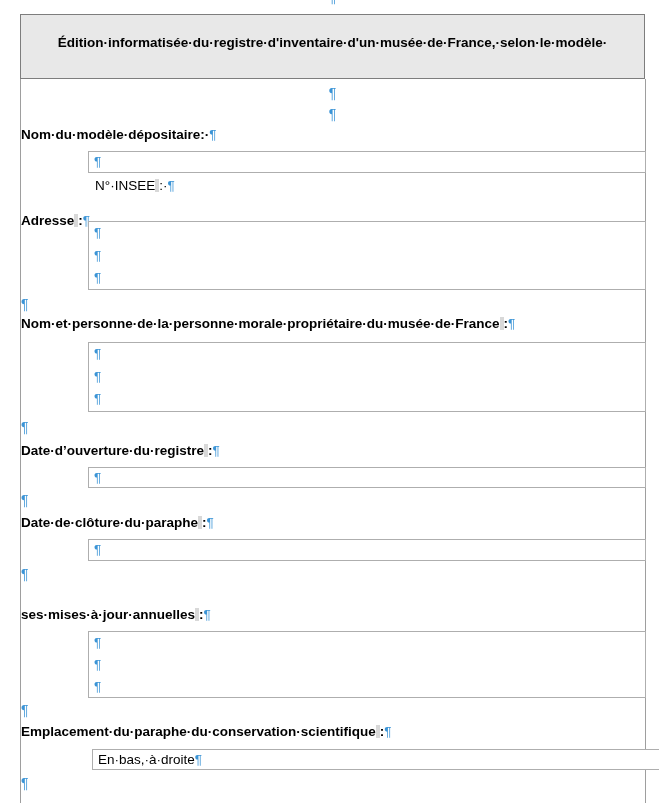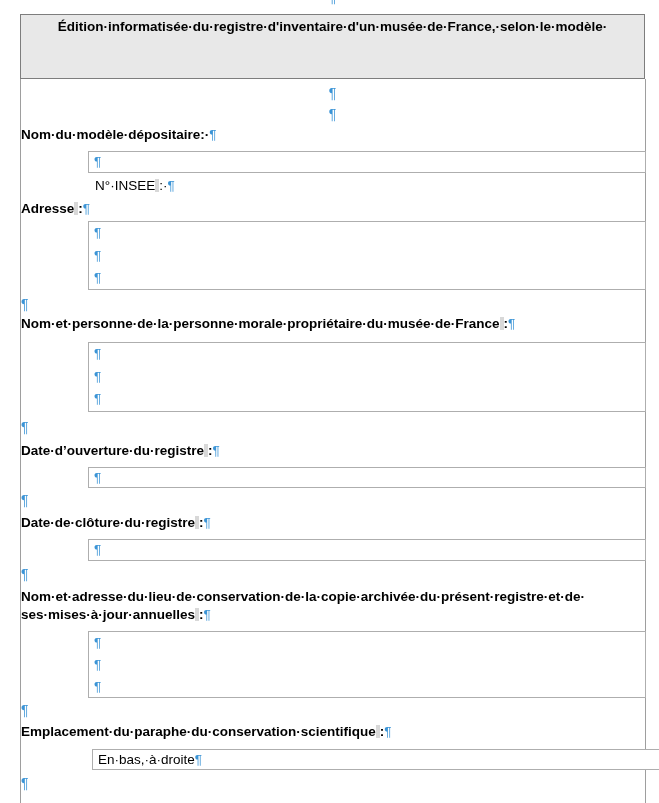--- a/index.html
+++ b/index.html
@@ -27,21 +27,21 @@
     position: absolute;
     left: 20px; top: 14px;
     width: 625px; height: 65px;
     box-sizing: border-box;
     background: var(--header-background, #e8e8e8);
     border: 1px solid var(--header-border, #7d7d7d);
     text-align: center;
     font-weight: bold;
     font-size: 13.5px;
     line-height: 16.3px;
-    padding-top: 4px;
+    padding-top: 20px;
   }
   .header-box .hline { white-space: nowrap; }
 
   
   .pilcrow { color: var(--formatting-mark-blue, #3b94d6); font-weight: normal; }
   .nbsp-mark {
     background: var(--nbsp-shading, #d8d8d8);
     display: inline-block;
     min-width: 4px;
     line-height: 13px;
@@ -104,21 +104,21 @@
   <div class="center-mark" style="top:106px"><span class="pilcrow">¶</span></div>
 
   <div class="label" style="top:127px"><span>Nom·du·modèle·dépositaire:·</span><span class="pilcrow">¶</span></div>
 
   <div class="field-box single" style="top:151px;height:22px">
     <div class="mline"><span class="pilcrow">¶</span></div>
   </div>
 
   <div class="label plain" style="top:178px;left:95px"><span>N°·INSEE</span><span class="nbsp-mark">&nbsp;</span><span>:·</span><span class="pilcrow">¶</span></div>
 
-  <div class="label" style="top:201px"><span>Adresse</span><span class="nbsp-mark">&nbsp;</span><span>:</span><span class="pilcrow">¶</span></div>
+  <div class="label" style="top:213px"><span>Adresse</span><span class="nbsp-mark">&nbsp;</span><span>:</span><span class="pilcrow">¶</span></div>
 
   <div class="field-box" style="top:221px;height:69px">
     <div class="mline"><span class="pilcrow">¶</span></div>
     <div class="mline"><span class="pilcrow">¶</span></div>
     <div class="mline"><span class="pilcrow">¶</span></div>
   </div>
 
   <div class="margin-mark" style="top:297px"><span class="pilcrow">¶</span></div>
 
   <div class="label" style="top:316px"><span>Nom·et·personne·de·la·personne·morale·propriétaire·du·musée·de·France</span><span class="nbsp-mark">&nbsp;</span><span>:</span><span class="pilcrow">¶</span></div>
@@ -132,29 +132,29 @@
   <div class="margin-mark" style="top:420px"><span class="pilcrow">¶</span></div>
 
   <div class="label" style="top:443px"><span>Date·d’ouverture·du·registre</span><span class="nbsp-mark">&nbsp;</span><span>:</span><span class="pilcrow">¶</span></div>
 
   <div class="field-box single" style="top:467px;height:21px">
     <div class="mline"><span class="pilcrow">¶</span></div>
   </div>
 
   <div class="margin-mark" style="top:493px"><span class="pilcrow">¶</span></div>
 
-  <div class="label" style="top:515px"><span>Date·de·clôture·du·registre</span><span class="nbsp-mark">&nbsp;</span><span>:</span><span class="pilcrow">¶</span></div>
+  <div class="label" style="top:515px"><span>Date·de·clôture·du·paraphe</span><span class="nbsp-mark">&nbsp;</span><span>:</span><span class="pilcrow">¶</span></div>
 
   <div class="field-box single" style="top:539px;height:22px">
     <div class="mline"><span class="pilcrow">¶</span></div>
   </div>
 
   <div class="margin-mark" style="top:567px"><span class="pilcrow">¶</span></div>
 
-  <div class="label two-line" style="top:588px"><span>Nom·et·adresse·du·lieu·de·conservation·de·la·copie·archivée·du·présent·registre·et·de·</span><br><span>ses·mises·à·jour·annuelles</span><span class="nbsp-mark">&nbsp;</span><span>:</span><span class="pilcrow">¶</span></div>
+  <div class="label two-line" style="top:588px"><br><span>ses·mises·à·jour·annuelles</span><span class="nbsp-mark">&nbsp;</span><span>:</span><span class="pilcrow">¶</span></div>
 
   <div class="field-box" style="top:631px;height:67px">
     <div class="mline" style="height:22px;line-height:22px"><span class="pilcrow">¶</span></div>
     <div class="mline" style="height:22px;line-height:22px"><span class="pilcrow">¶</span></div>
     <div class="mline" style="height:22px;line-height:22px"><span class="pilcrow">¶</span></div>
   </div>
 
   <div class="margin-mark" style="top:703px"><span class="pilcrow">¶</span></div>
 
   <div class="label" style="top:724px"><span>Emplacement·du·paraphe·du·conservation·scientifique</span><span class="nbsp-mark">&nbsp;</span><span>:</span><span class="pilcrow">¶</span></div>

